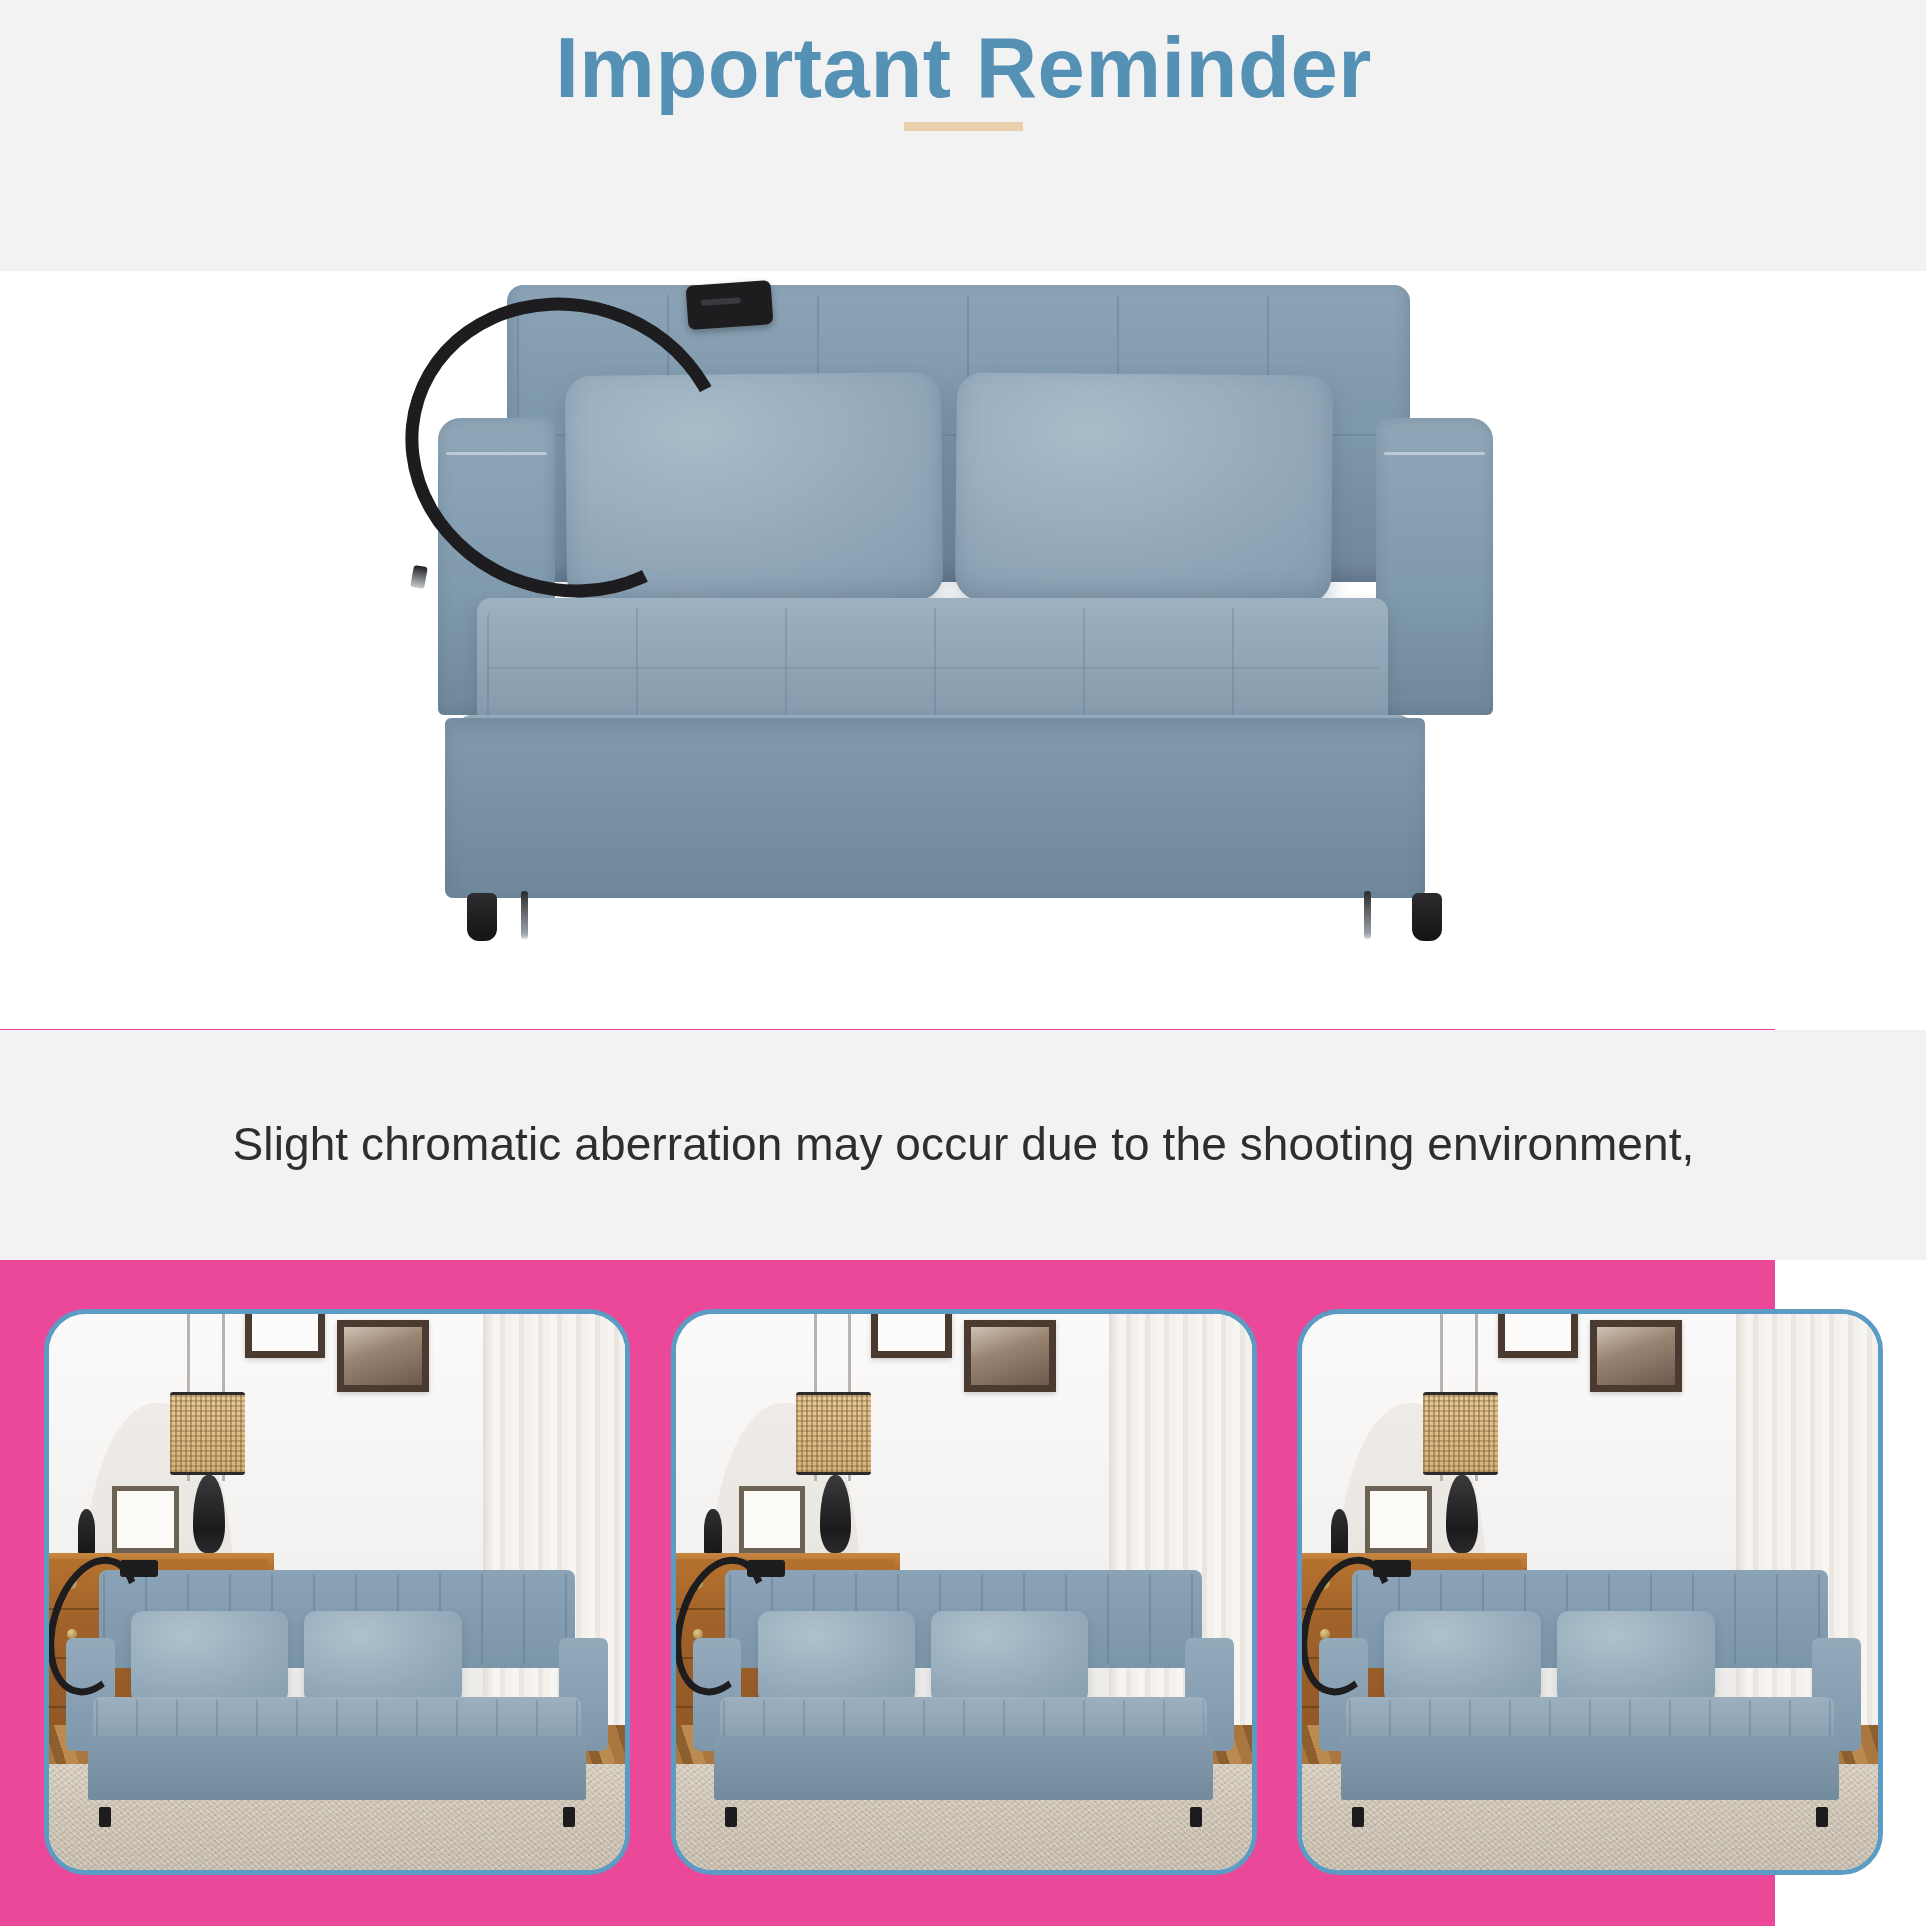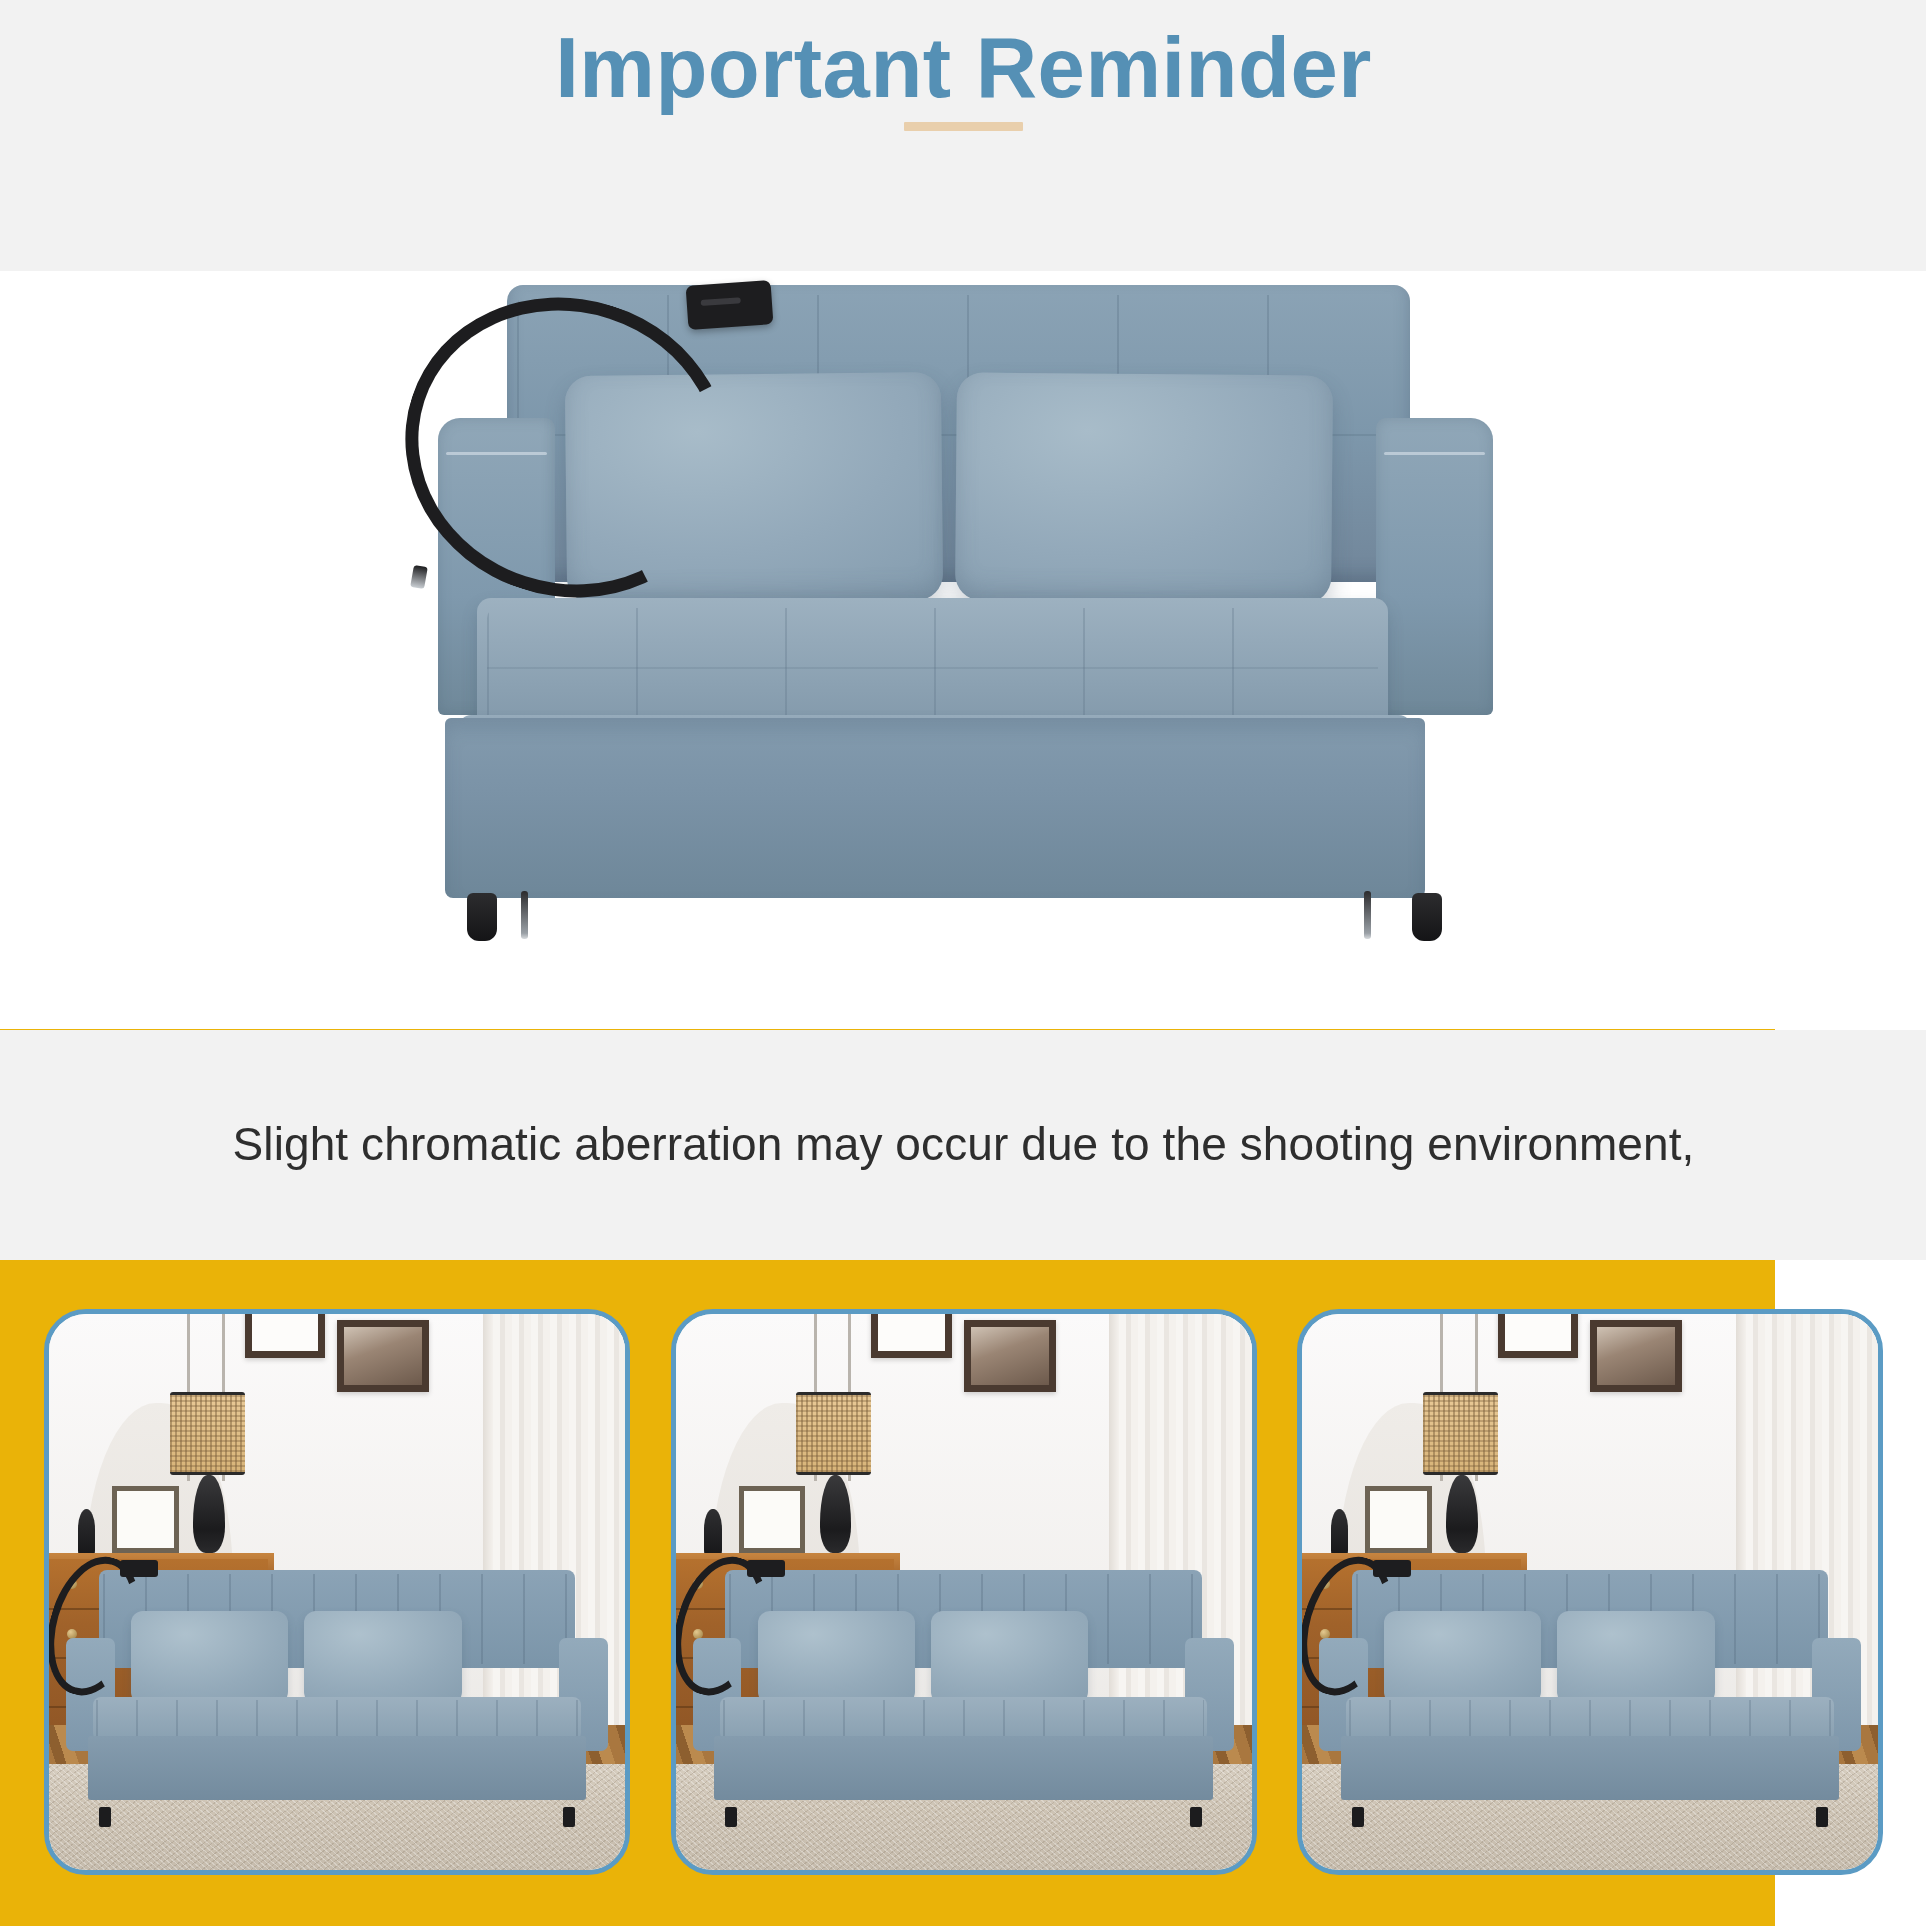--- a/index.html
+++ b/index.html
@@ -10,21 +10,21 @@
     height: 1927px;
     background: #ffffff;
     font-family: "Liberation Sans", "DejaVu Sans", sans-serif;
     overflow: hidden;
   }
 
   .page {
     position: relative;
     width: 1775px;
     height: 1927px;
-    background: #eab308;
+    background: #ec4899;
   }
 
   
   .header-band {
     position: absolute;
     left: 0; top: 0;
     width: 1927px;
     height: 271px;
     background: #f2f2f2;
     display: flex;

